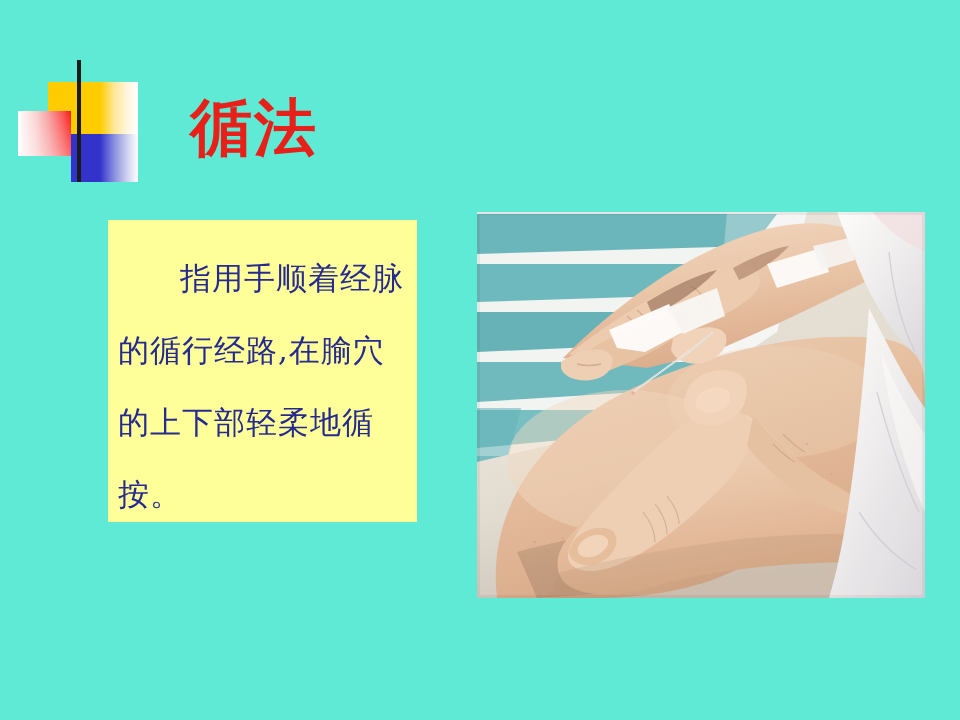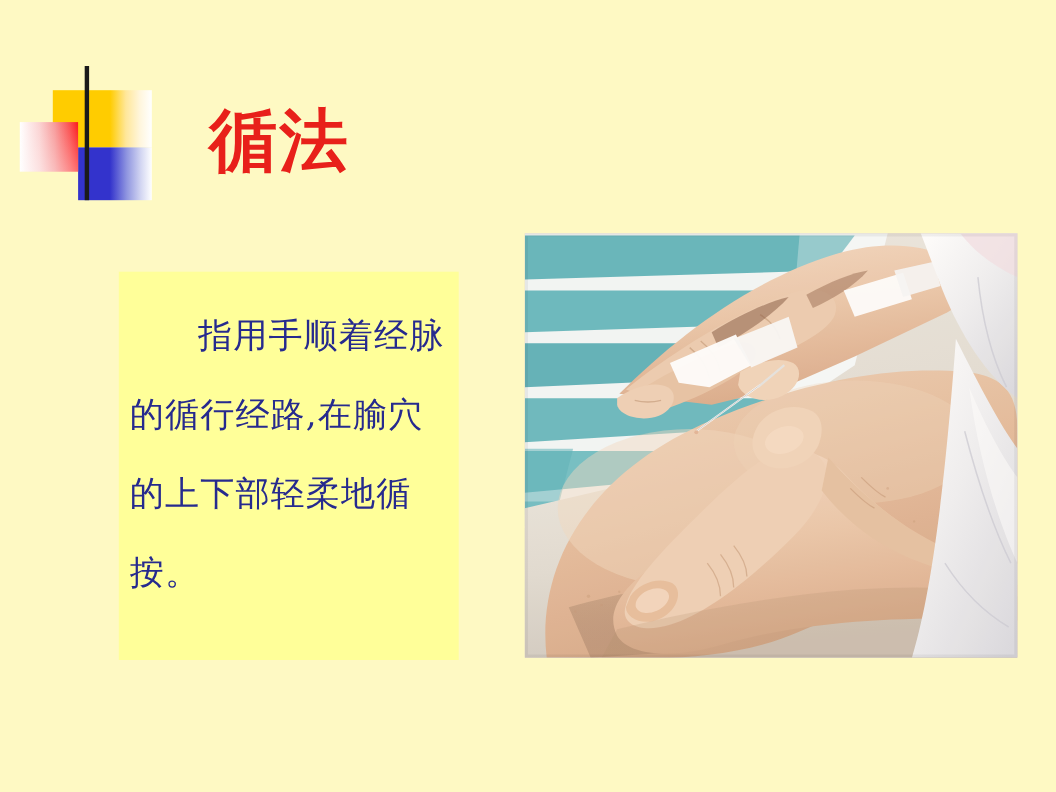--- a/index.html
+++ b/index.html
@@ -11,21 +11,21 @@
   body {
     width: 960px;
     height: 720px;
     overflow: hidden;
     font-family: "DejaVu Sans", "Liberation Sans", sans-serif;
   }
   .slide {
     position: relative;
     width: 960px;
     height: 720px;
-    background: #fef9c3;
+    background: #5eead4;
   }
 
   
   .logo {
     position: absolute;
     left: 18px;
     top: 60px;
     width: 120px;
     height: 122px;
   }
@@ -97,23 +97,23 @@
     letter-spacing: 2px;
     font-family: "DejaVu Serif", "Liberation Serif", serif;
     font-weight: bold;
     white-space: nowrap;
   }
 
   
   .text-panel {
     position: absolute;
     left: 108px;
-    top: 247px;
+    top: 220px;
     width: 309px;
-    height: 353px;
+    height: 302px;
     background: #ffff99;
     box-sizing: border-box;
     padding: 22px 10px 0 10px;
   }
   .text-panel .para {
     color: #262a8e;
     font-size: 31px;
     line-height: 72px;
     font-family: "DejaVu Serif", "Liberation Serif", serif;
     letter-spacing: 1px;

